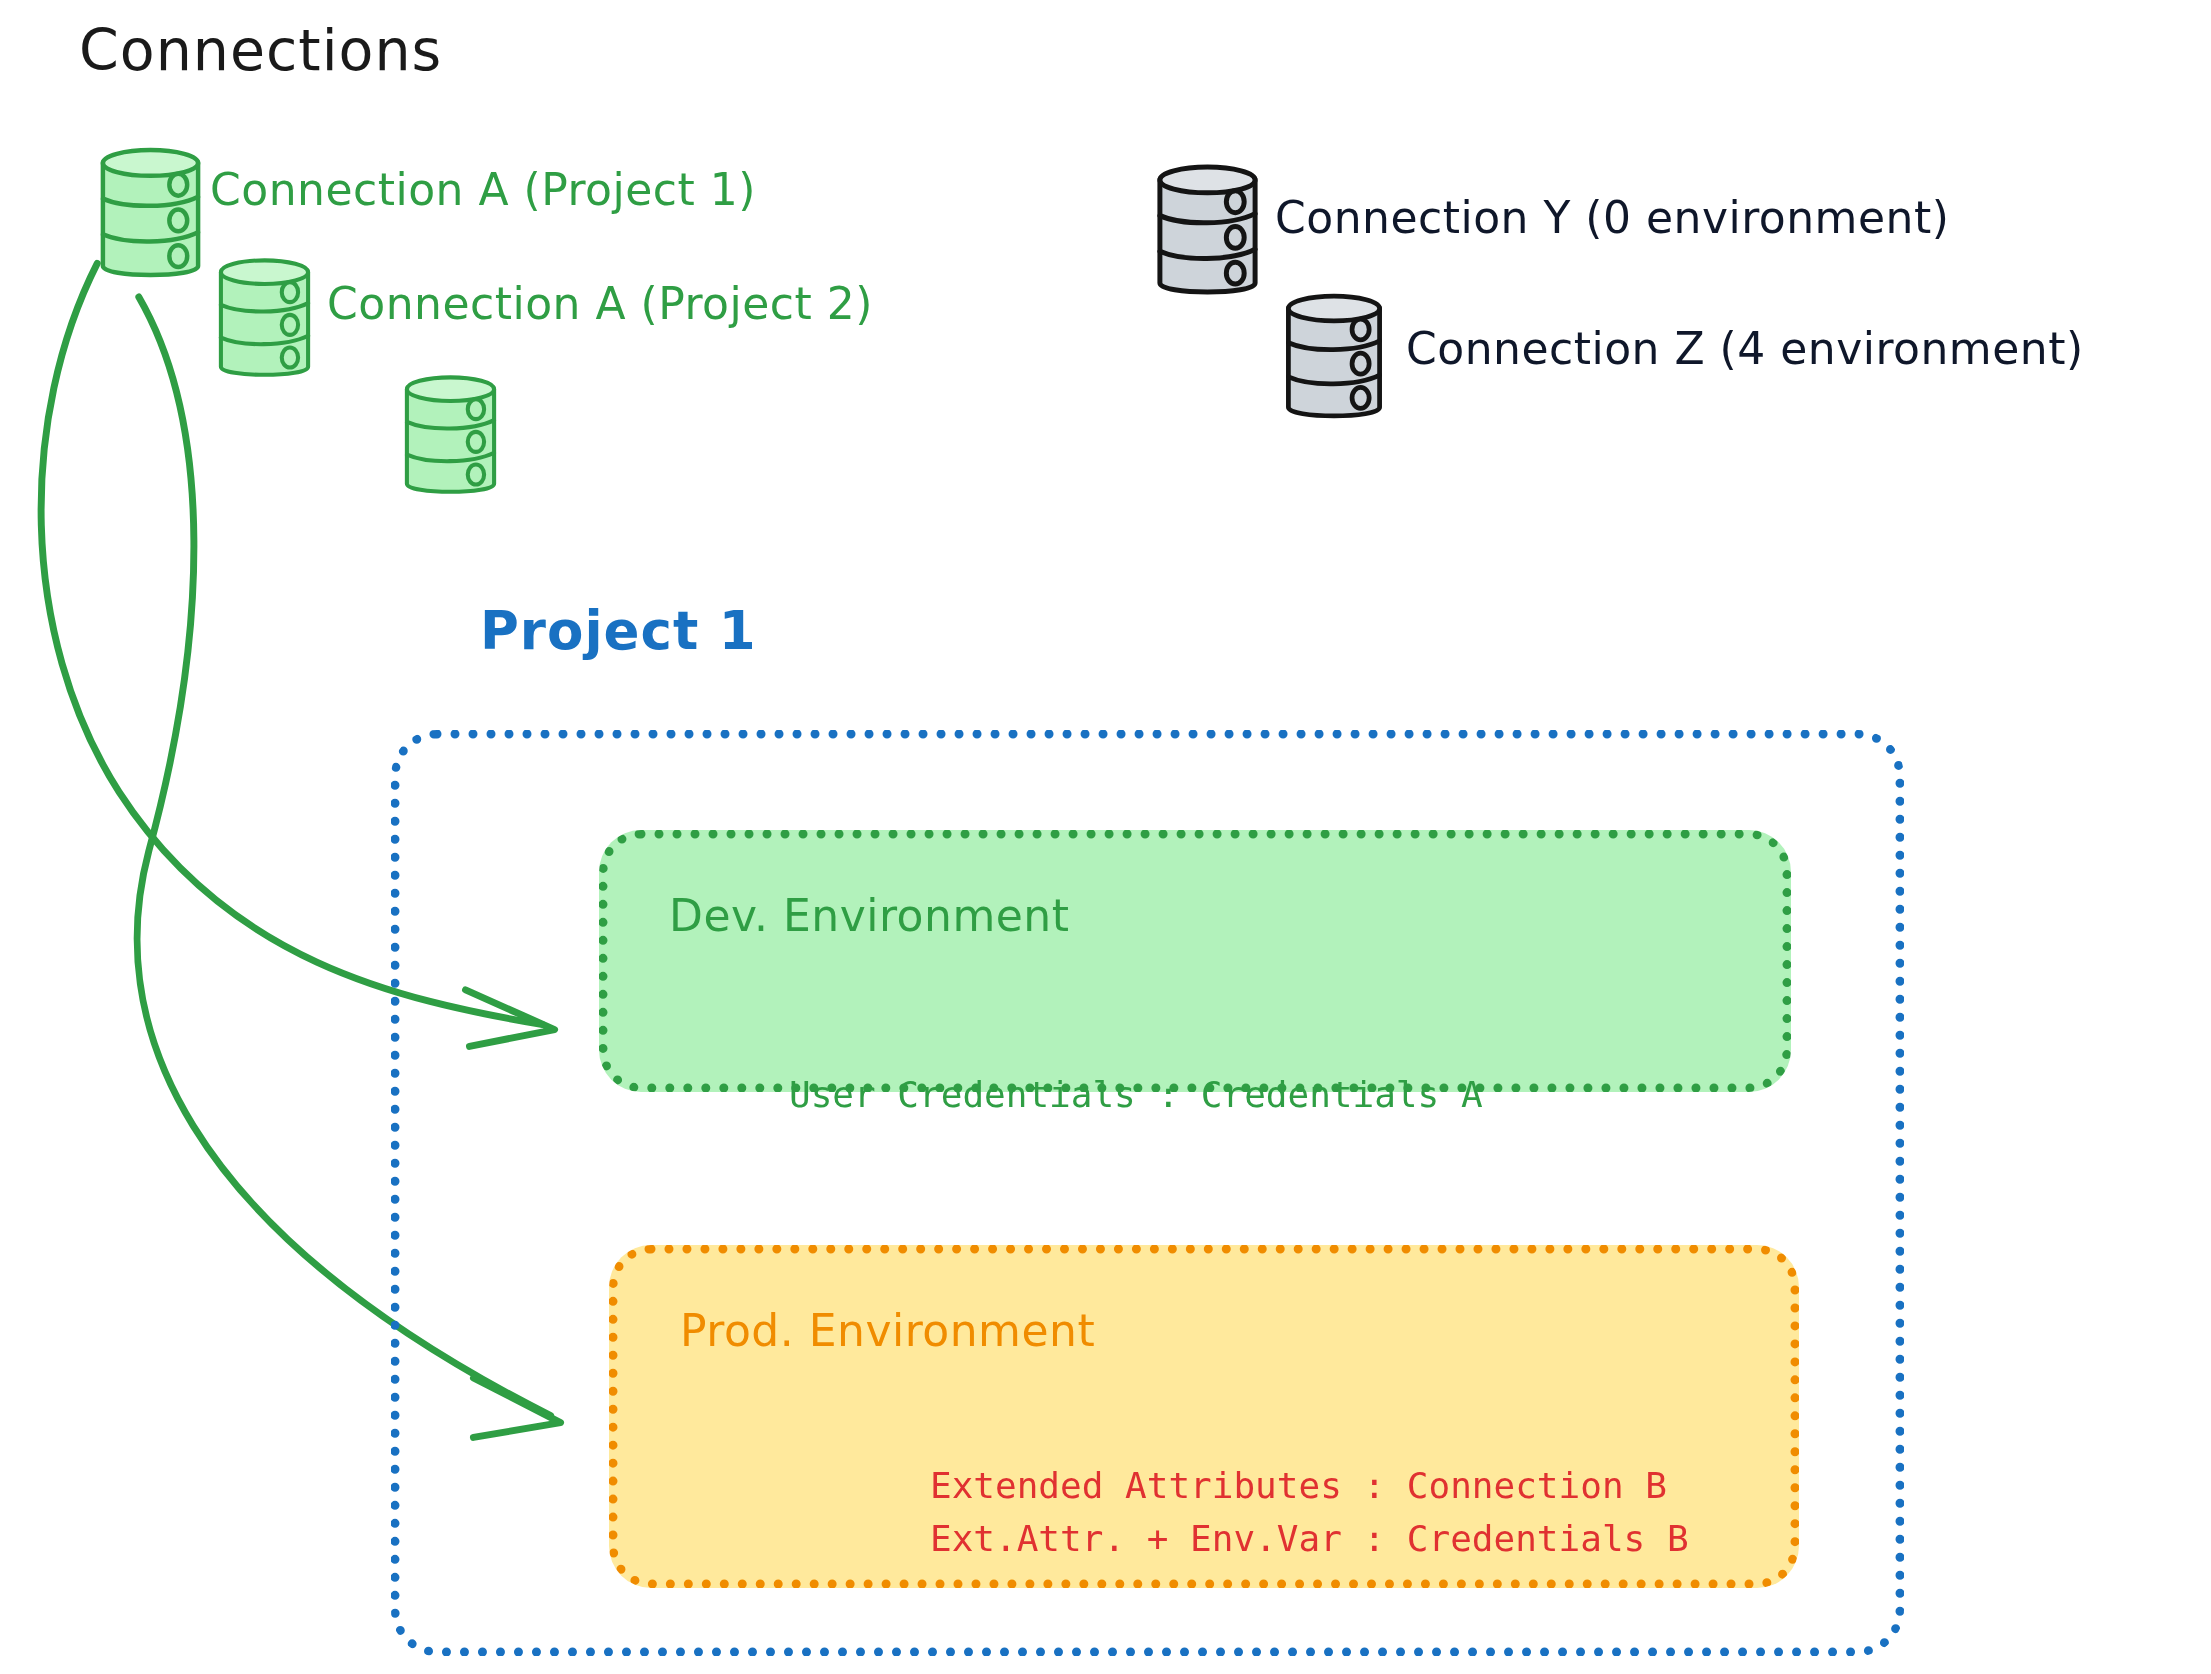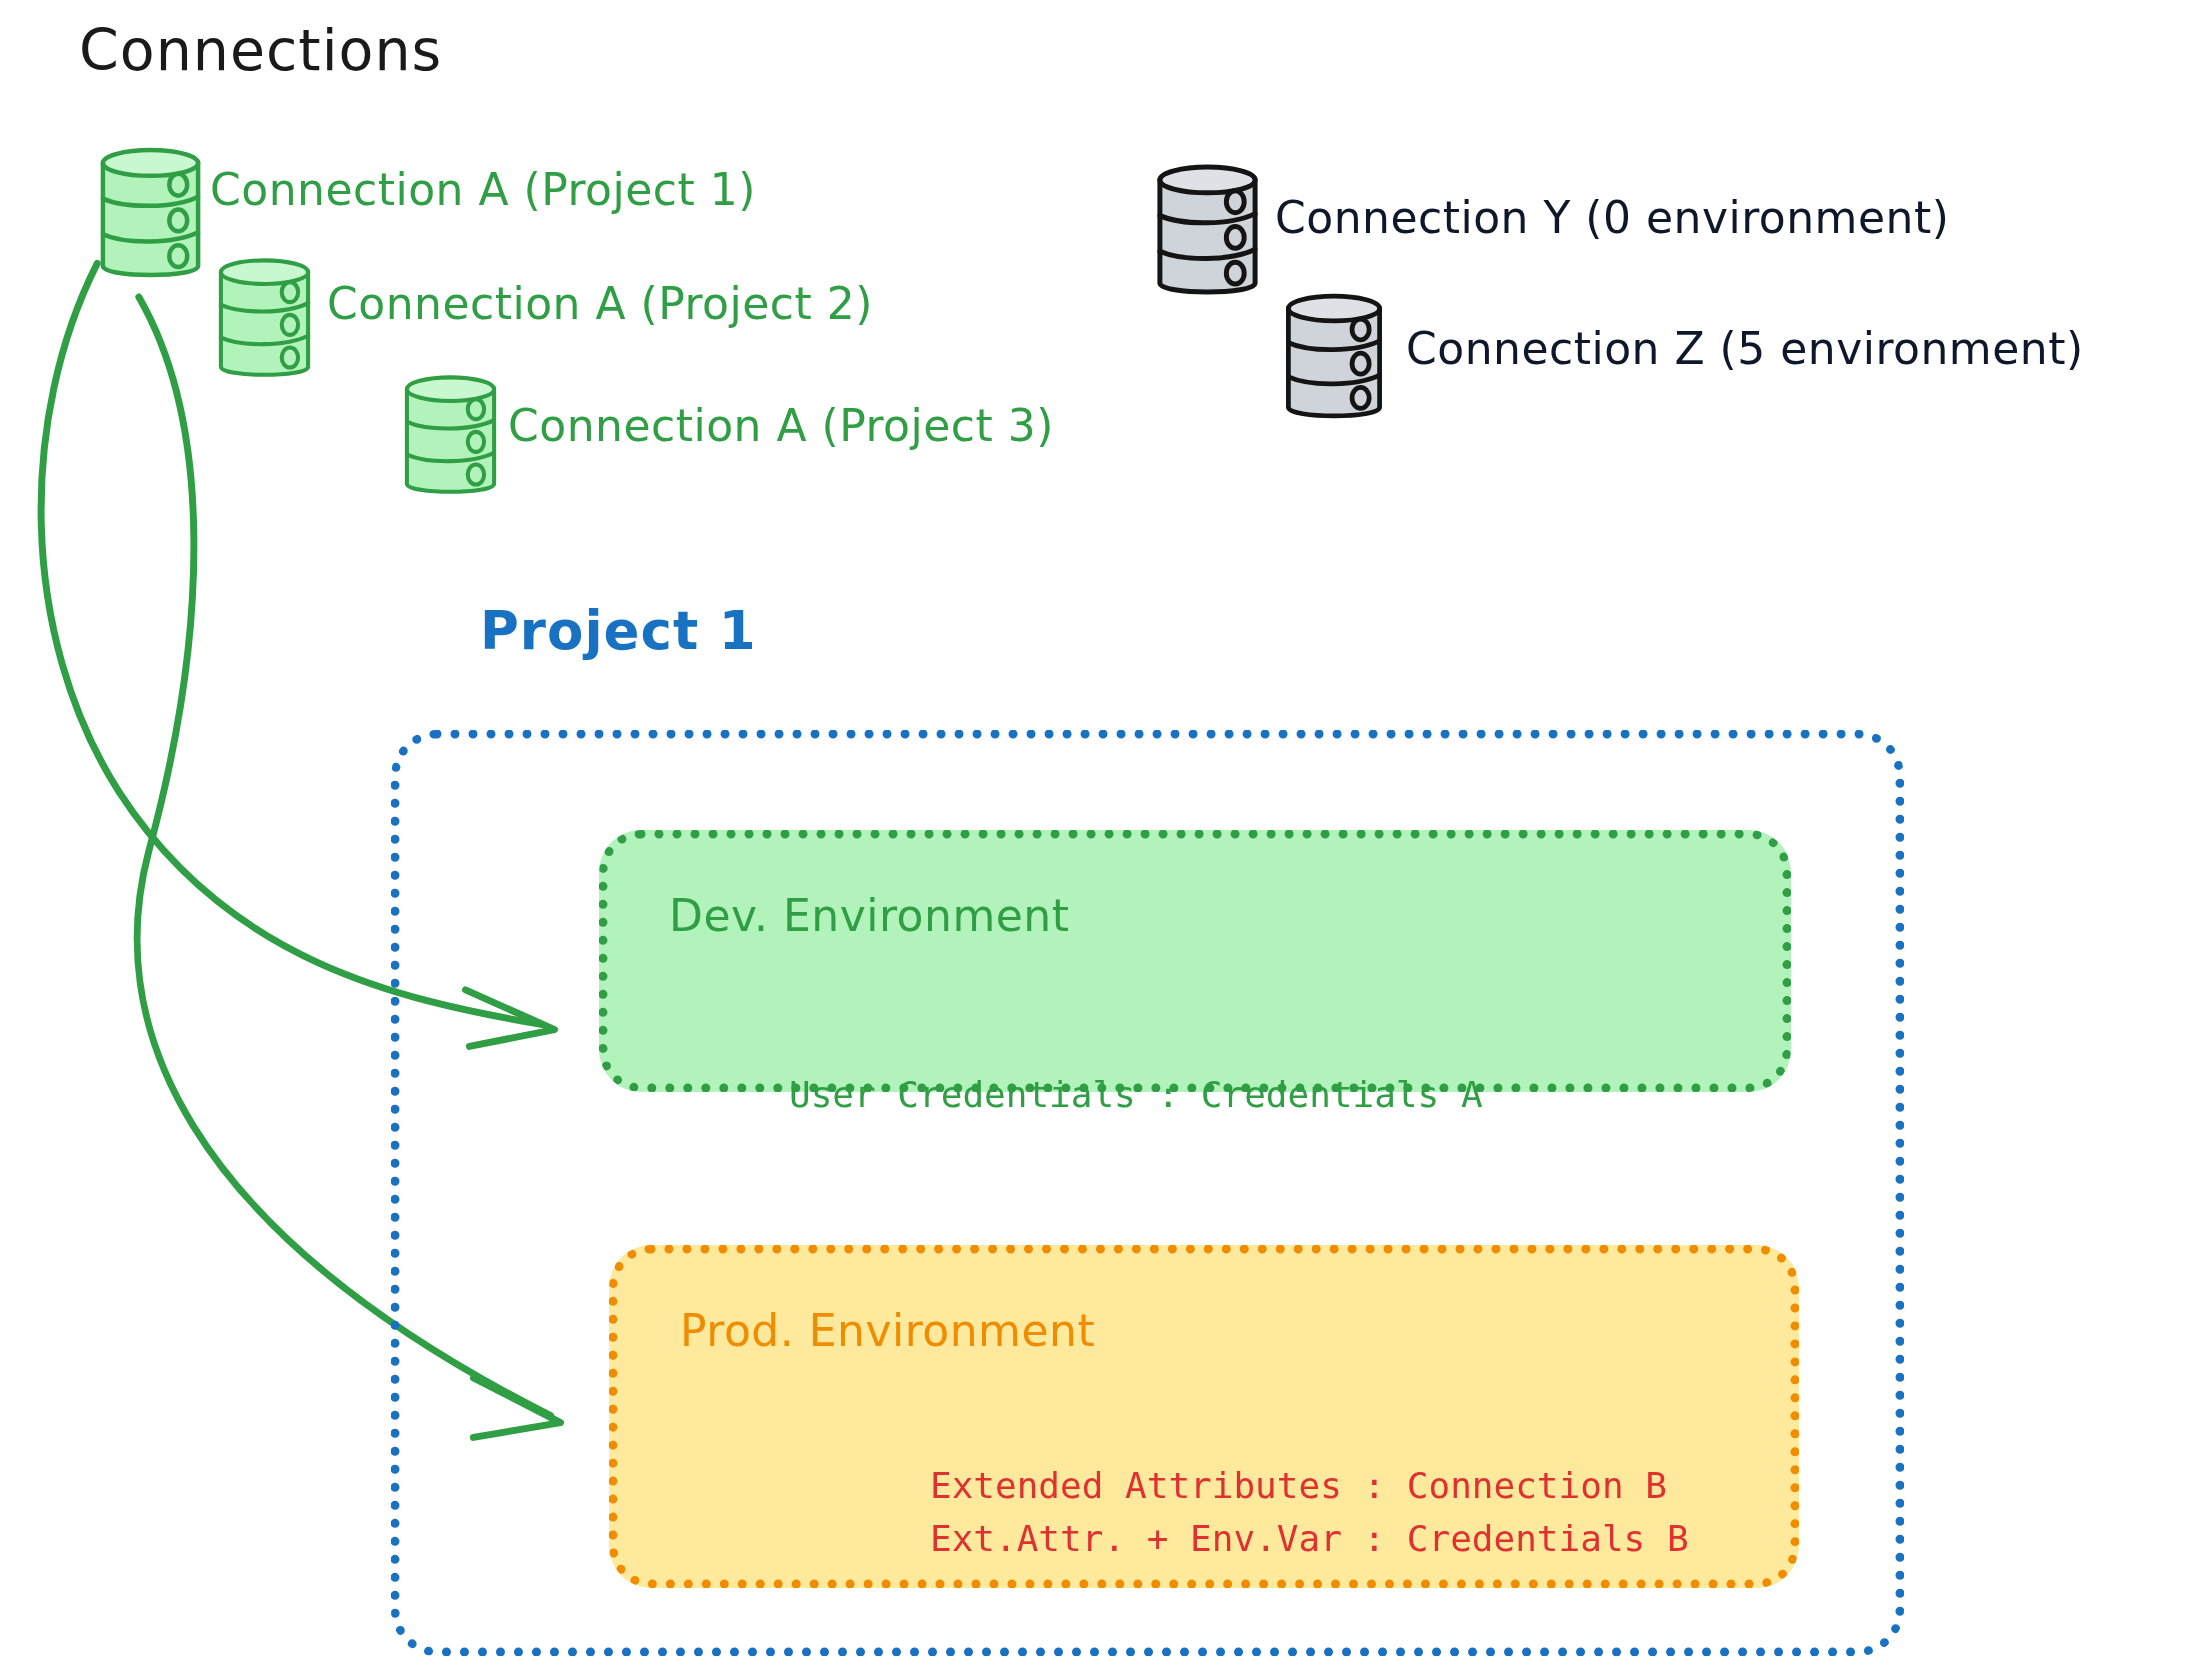--- a/index.html
+++ b/index.html
@@ -159,21 +159,20 @@
     <g fill="#b2f2bb" stroke="#2f9e44" stroke-width="4.5" stroke-linejoin="round" stroke-linecap="round">
       <path d="M12 24 C12 12, 108 12, 108 24 L108 128 C108 140, 12 140, 12 128 Z"></path>
       <ellipse cx="60" cy="24" rx="48" ry="13" fill="#c9f7cf"></ellipse>
       <path d="M12 60 C34 70, 84 70, 108 58" fill="none"></path>
       <path d="M12 96 C34 106, 84 106, 108 94" fill="none"></path>
       <ellipse cx="88" cy="46" rx="9" ry="11" fill="none"></ellipse>
       <ellipse cx="88" cy="82" rx="9" ry="11" fill="none"></ellipse>
       <ellipse cx="88" cy="118" rx="9" ry="11" fill="none"></ellipse>
     </g>
   </svg>
-  <div class="abs hand label-green" style="left:508px; top:404px;">Connection A (Project 3)</div>
 
   <svg class="db-svg" style="left:1148px; top:156px;" width="119" height="149" viewBox="0 0 120 150">
     <g fill="#ced4da" stroke="#141414" stroke-width="5" stroke-linejoin="round" stroke-linecap="round">
       <path d="M12 24 C12 12, 108 12, 108 24 L108 128 C108 140, 12 140, 12 128 Z"></path>
       <ellipse cx="60" cy="24" rx="48" ry="13" fill="#dee2e6"></ellipse>
       <path d="M12 60 C34 70, 84 70, 108 58" fill="none"></path>
       <path d="M12 96 C34 106, 84 106, 108 94" fill="none"></path>
       <ellipse cx="88" cy="46" rx="9" ry="11" fill="none"></ellipse>
       <ellipse cx="88" cy="82" rx="9" ry="11" fill="none"></ellipse>
       <ellipse cx="88" cy="118" rx="9" ry="11" fill="none"></ellipse>
@@ -185,21 +184,21 @@
     <g fill="#ced4da" stroke="#141414" stroke-width="5" stroke-linejoin="round" stroke-linecap="round">
       <path d="M12 24 C12 12, 108 12, 108 24 L108 128 C108 140, 12 140, 12 128 Z"></path>
       <ellipse cx="60" cy="24" rx="48" ry="13" fill="#dee2e6"></ellipse>
       <path d="M12 60 C34 70, 84 70, 108 58" fill="none"></path>
       <path d="M12 96 C34 106, 84 106, 108 94" fill="none"></path>
       <ellipse cx="88" cy="46" rx="9" ry="11" fill="none"></ellipse>
       <ellipse cx="88" cy="82" rx="9" ry="11" fill="none"></ellipse>
       <ellipse cx="88" cy="118" rx="9" ry="11" fill="none"></ellipse>
     </g>
   </svg>
-  <div class="abs hand label-black" style="left:1406px; top:327px;">Connection Z (5 environment)</div>
+  <div class="abs hand label-black" style="left:1406px; top:327px;">Connection Z (4 environment)</div>
 
   <div class="abs hand title-project" style="left:480px; top:604px;">Project 1</div>
 
   <div class="abs project-box" style="left:391px; top:730px; width:1513px; height:926px;"></div>
 
   <div class="abs env-box-dev" style="left:599px; top:830px; width:1192px; height:262px;">
     <div class="hand env-title-green" style="position:absolute; left:61px; top:55px;">Dev. Environment</div>
     <div class="mono-green" style="position:absolute; left:181px; top:232px;">User Credentials : Credentials A</div>
   </div>
 

